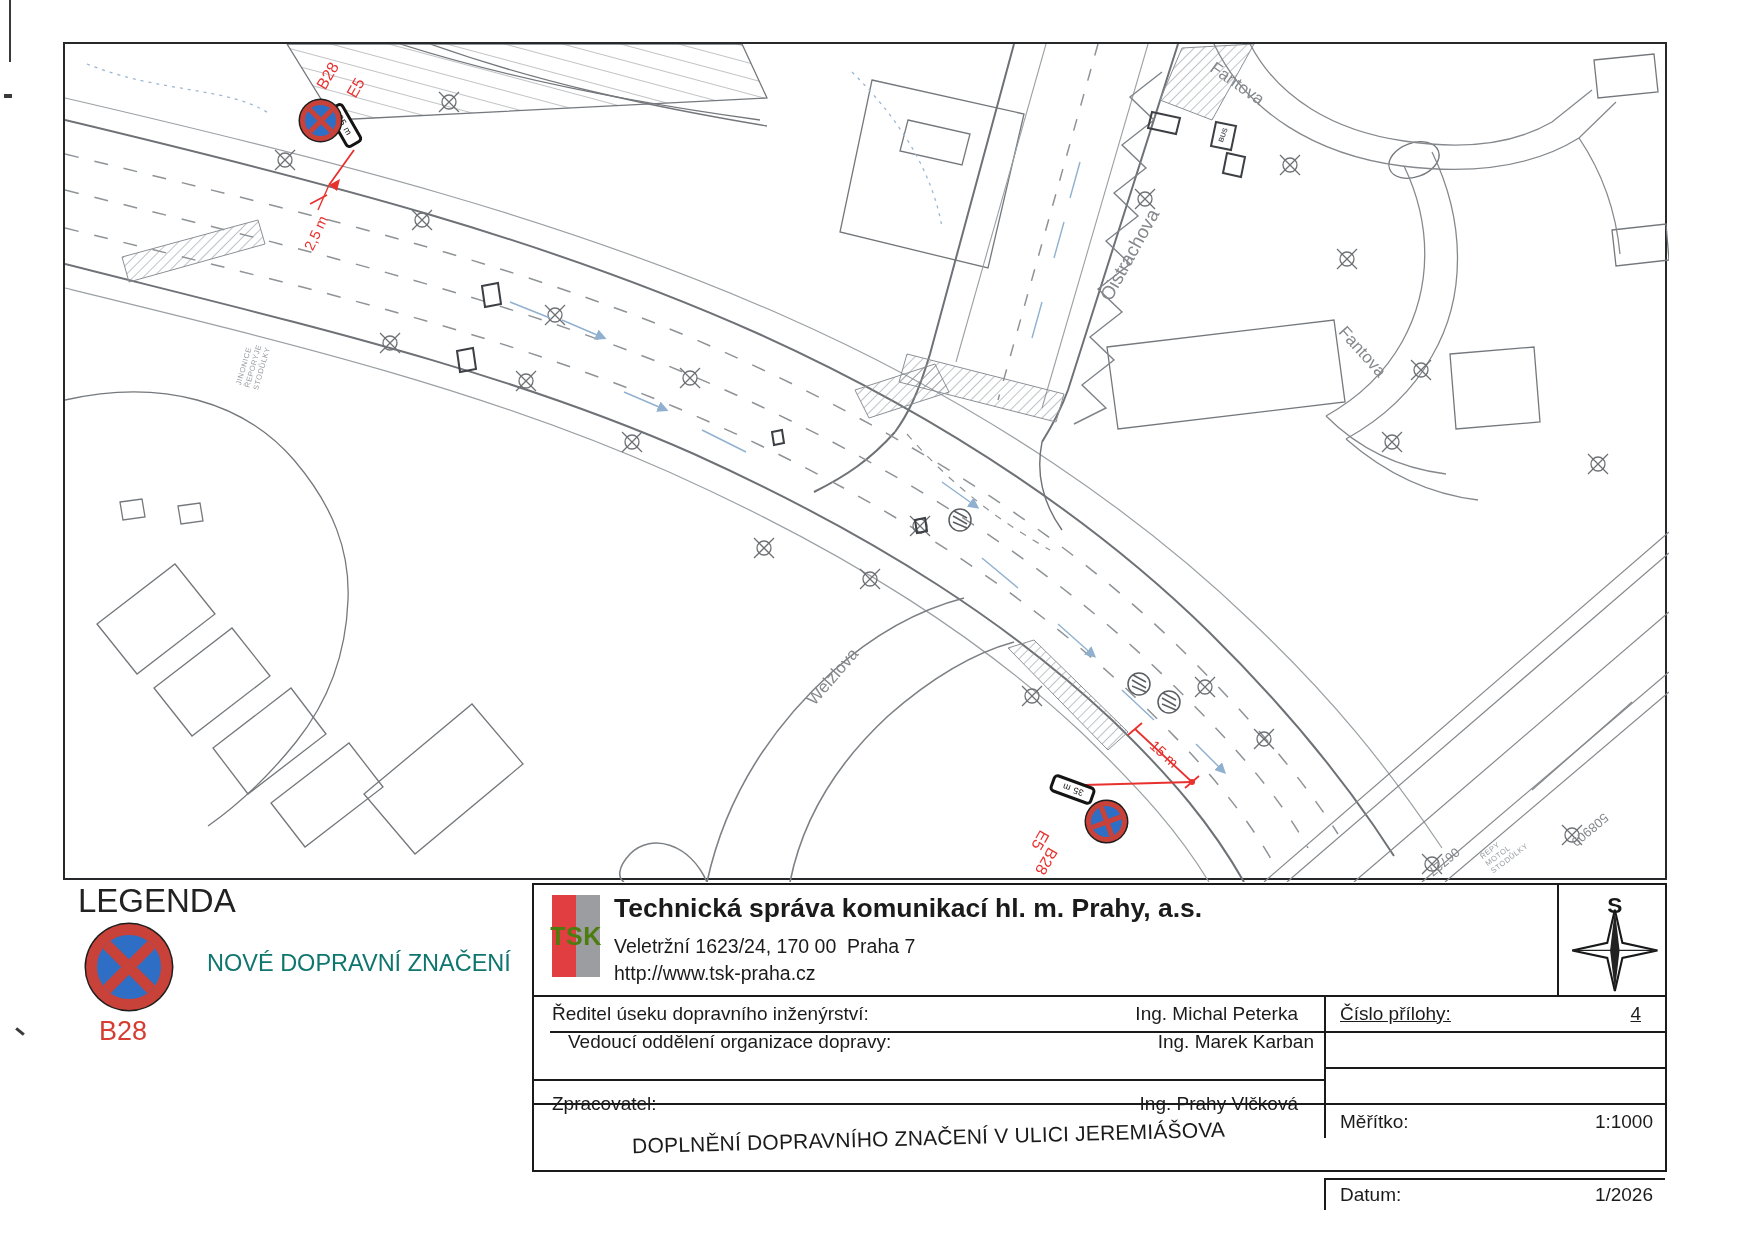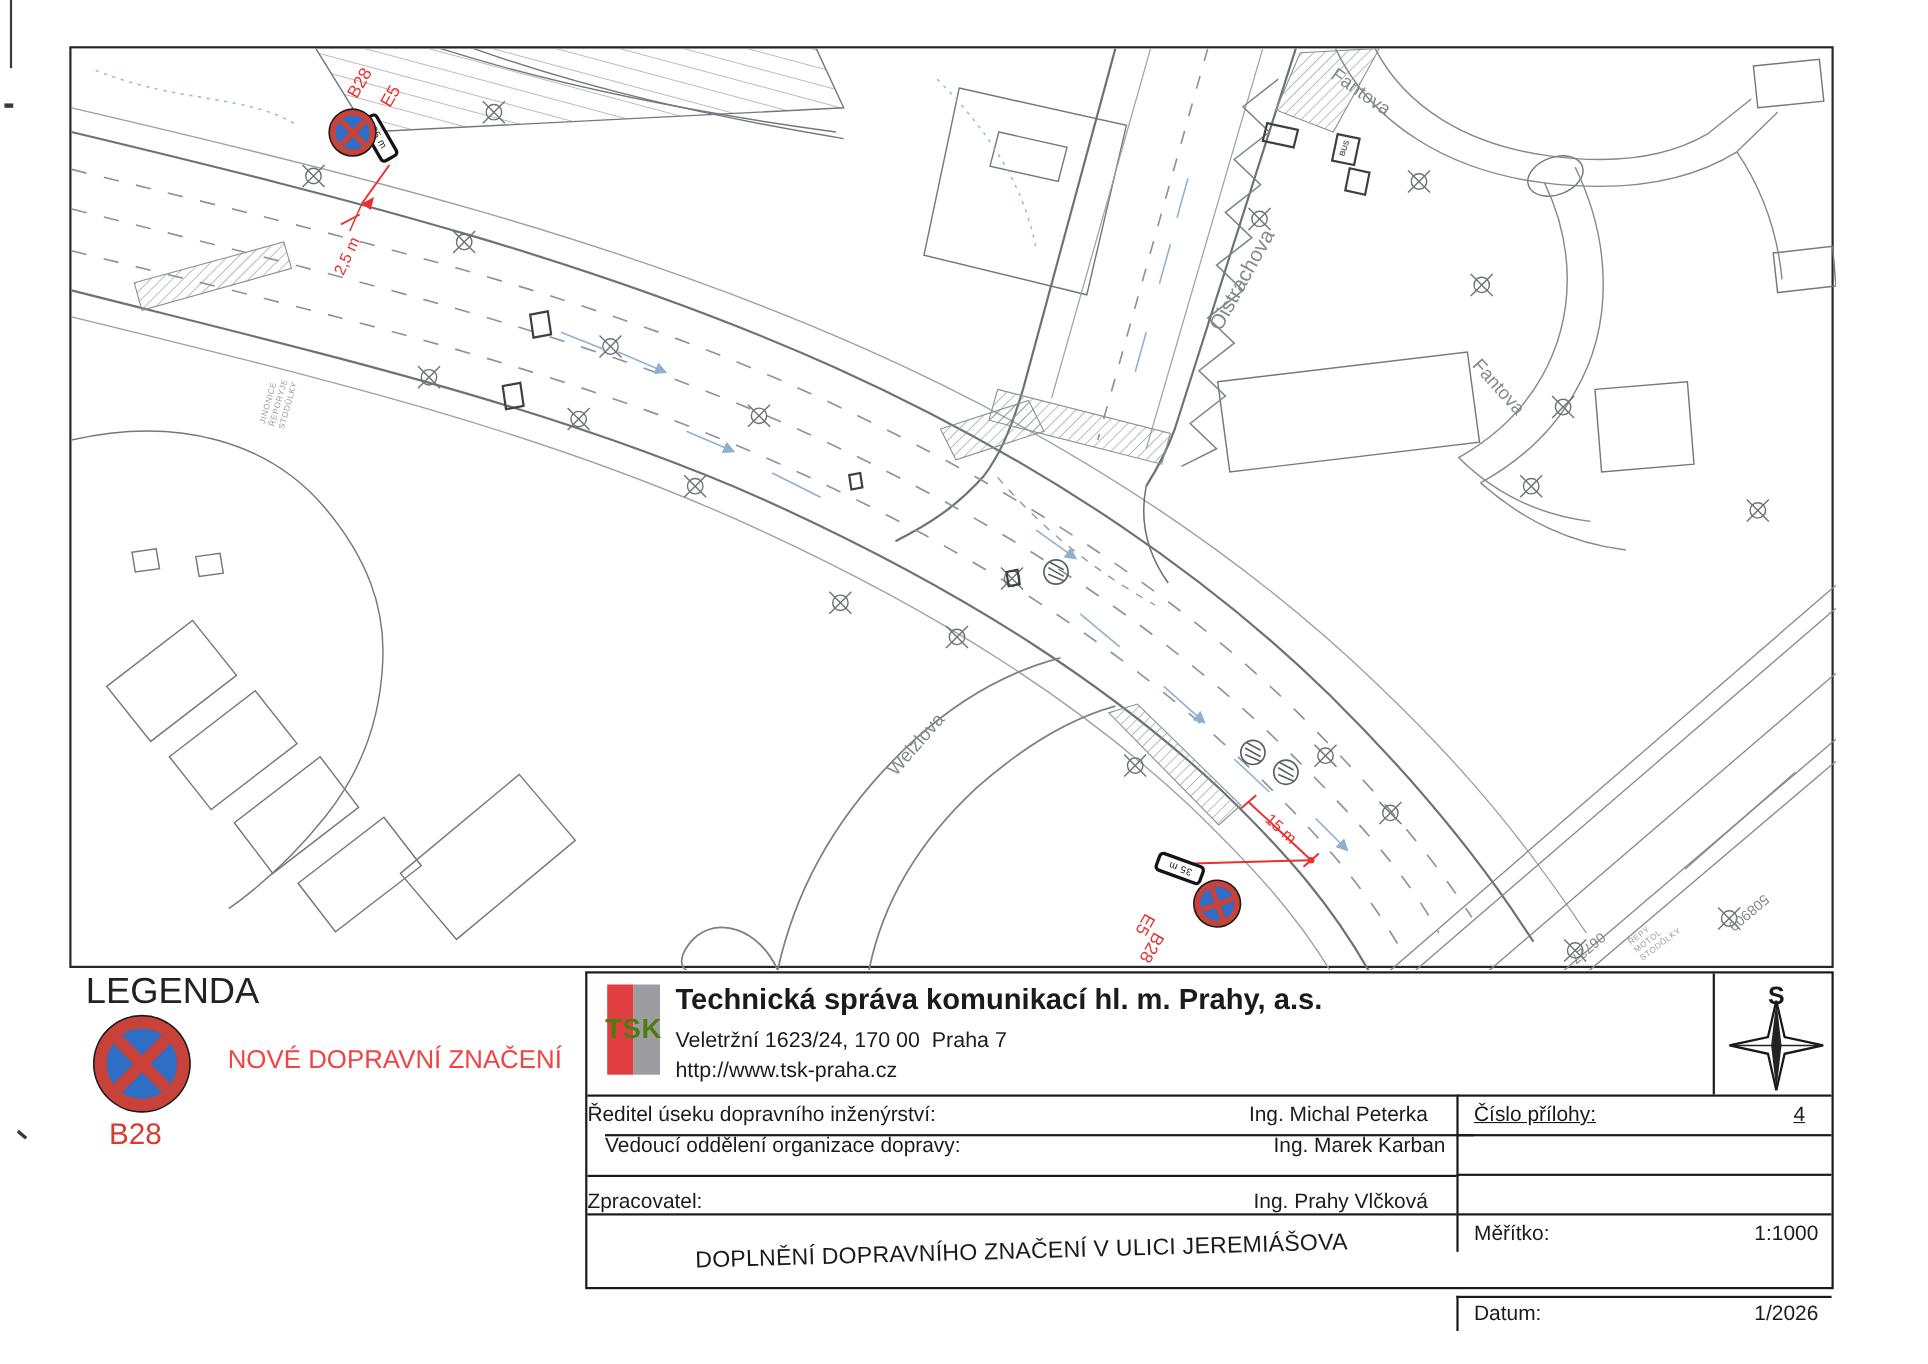--- a/index.html
+++ b/index.html
@@ -33,27 +33,27 @@
   .b28::after{transform:translate(-50%,-50%) rotate(-45deg);}
   .b28-small{width:31px;height:31px;border-width:5px;transform:rotate(var(--rot,0deg));}
   .b28-legend{width:64px;height:64px;border-width:11px;}
   
   .plate{position:absolute;background:#fff;border:3.5px solid #141414;border-radius:5px;
          display:flex;align-items:center;justify-content:center;box-sizing:content-box;
          transform:rotate(var(--rot,0deg));}
   .plate span{writing-mode:vertical-rl;font-size:9px;color:#141414;letter-spacing:.5px;}
   
   .legend-title{position:absolute;left:78px;top:882px;font-size:33px;color:#222;}
-  .legend-label{position:absolute;left:207px;top:950px;font-size:23.5px;color:#ef4444;}
+  .legend-label{position:absolute;left:207px;top:950px;font-size:23.5px;color:#0f766e;}
   .legend-code{position:absolute;left:99px;top:1016px;font-size:27px;color:#d63c30;font-weight:500;}
   
   .tblock{position:absolute;left:532px;top:883px;width:1131px;height:285px;
           border:2.5px solid #1a1a1a;background:#fff;}
   .tb-cell{position:absolute;box-sizing:border-box;display:flex;align-items:center;font-size:19px;}
-  .cell-label{padding-left:0;white-space:nowrap;}
+  .cell-label{padding-left:18px;white-space:nowrap;}
   .cell-value{margin-left:auto;padding-right:26px;white-space:nowrap;}
   .tb-logo{position:absolute;left:18px;top:10px;width:48px;height:82px;display:flex;}
   .tb-logo .half-red{width:50%;height:100%;background:#e13e42;}
   .tb-logo .half-gray{width:50%;height:100%;background:#9b9da0;}
   .tb-logo .logo-text{position:absolute;left:0;top:0;width:100%;height:100%;display:flex;
       align-items:center;justify-content:center;color:#4d7c0f;font-weight:bold;font-size:25px;letter-spacing:.5px;}
   .tb-name{position:absolute;left:80px;top:8px;font-size:26.5px;font-weight:bold;white-space:nowrap;}
   .tb-address{position:absolute;left:80px;top:50px;font-size:19.5px;white-space:pre;}
   .tb-web{position:absolute;left:80px;top:77px;font-size:19.5px;white-space:nowrap;}
   .tb-title{justify-content:center;}
@@ -318,21 +318,21 @@
       <span class="cell-label" style="padding-left:14px">Číslo přílohy:</span>
       <span class="cell-value" style="padding-right:24px">4</span>
     </div>
 
     <div class="tb-cell" style="left:16px;top:146px;width:790px;height:20px;border-top:2px solid #1a1a1a;">
       <span class="cell-label">Vedoucí oddělení organizace dopravy:</span>
       <span class="cell-value">Ing. Marek Karban</span>
     </div>
     <div class="tb-cell" style="left:790px;top:146px;width:341px;height:36px;border-top:2px solid #1a1a1a;border-left:2px solid #1a1a1a;"></div>
 
-    <div class="tb-cell" style="left:0;top:183px;width:790px;height:48px;border-top:2px solid #1a1a1a;">
+    <div class="tb-cell" style="left:0;top:194px;width:790px;height:48px;border-top:2px solid #1a1a1a;">
       <span class="cell-label">Zpracovatel:</span>
       <span class="cell-value">Ing. Prahy Vlčková</span>
     </div>
     <div class="tb-cell" style="left:790px;top:182px;width:341px;height:36px;border-top:2px solid #1a1a1a;border-left:2px solid #1a1a1a;"></div>
 
     <div class="tb-cell tb-title" style="left:0;top:218px;width:790px;height:67px;border-top:2px solid #1a1a1a;">
       <span>DOPLNĚNÍ DOPRAVNÍHO ZNAČENÍ V ULICI JEREMIÁŠOVA</span>
     </div>
 
     <div class="tb-cell" style="left:790px;top:218px;width:341px;height:35px;border-top:2px solid #1a1a1a;border-left:2px solid #1a1a1a;">

